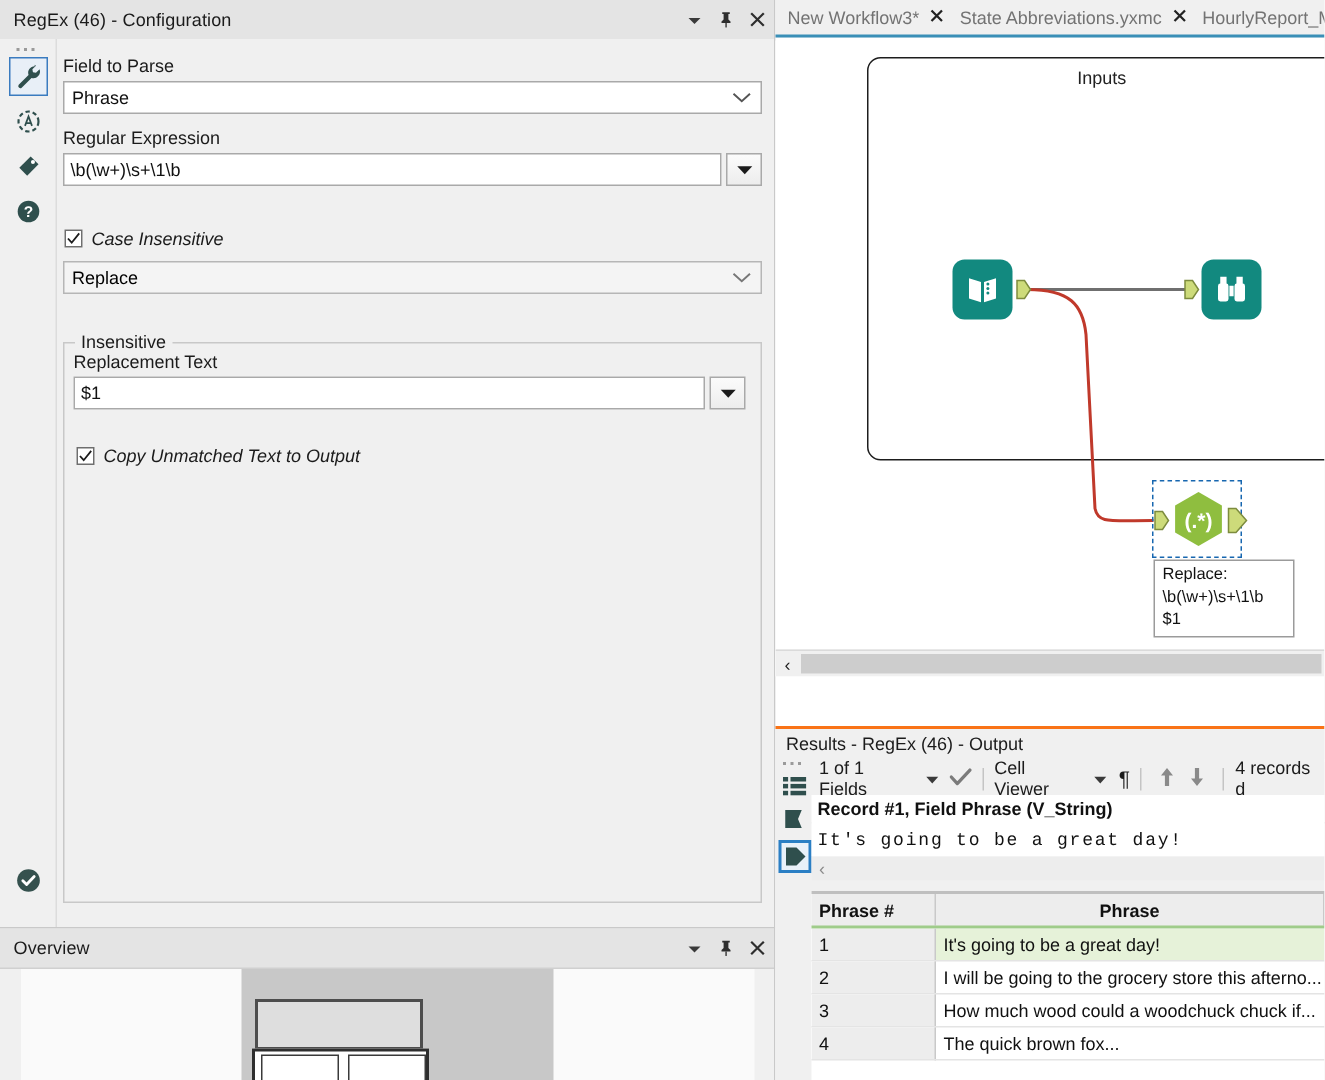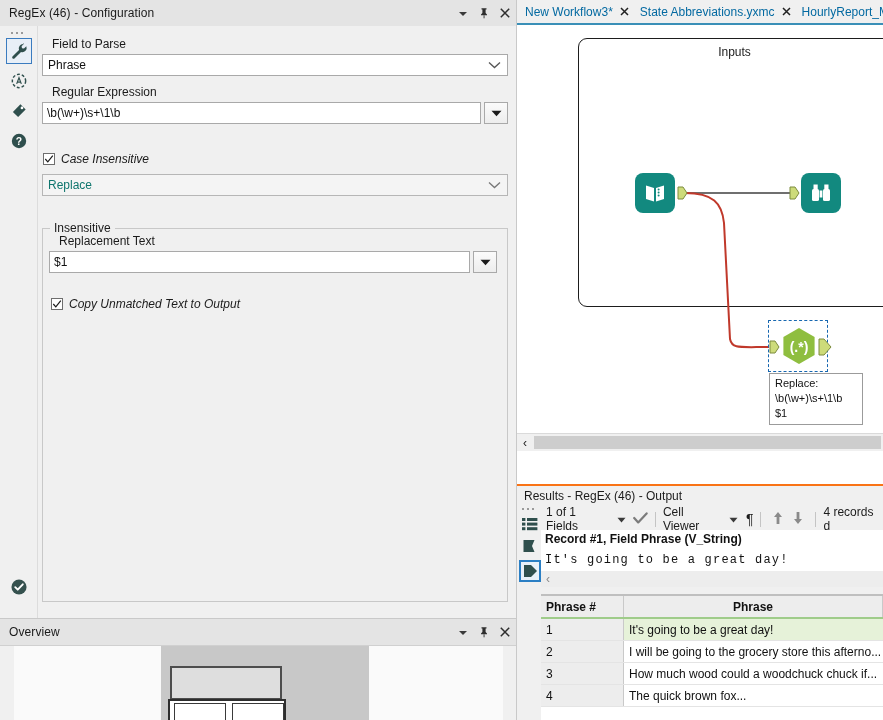--- a/index.html
+++ b/index.html
@@ -30,29 +30,29 @@
              border-right:1px solid #dcdcdc;}
   .rail-dots{position:absolute;left:11px;top:4px;width:15px;height:6px;}
   .rail-dots i{display:block;float:left;width:2px;height:2px;background:#9a9a9a;margin-right:3px;margin-top:2px;}
   .rail-ico{position:absolute;left:6px;width:26px;height:26px;display:flex;align-items:center;justify-content:center;cursor:pointer;}
   .rail-ico.sel{border:1px solid #3a7bbf;background:#e8eff7;box-sizing:border-box;}
   .rail-ico svg{display:block;}
   .rail-check{position:absolute;left:10px;bottom:22px;width:18px;height:18px;cursor:pointer;}
 
   .cfg-main{position:absolute;left:37px;top:0;width:480px;height:592px;}
 
-  .lbl{font-size:12px;color:#1b1b1b;margin:0 0 3px 10px;}
+  .lbl{font-size:12px;color:#1b1b1b;margin:0 0 3px 0;}
   .fieldwrap{position:absolute;}
 
   .sel-box{
     height:22px;background:#fff;border:1px solid #a9a9a9;box-sizing:border-box;
     display:flex;align-items:center;position:relative;font-size:12px;color:#111;
     padding-left:5px;cursor:pointer;
   }
-  .sel-box.disabled{background:#f4f4f4;color:#0f766e;border-color:#b6b6b6;}
+  .sel-box.disabled{background:#f4f4f4;color:#000000;border-color:#b6b6b6;}
   .chev{position:absolute;right:6px;top:50%;transform:translateY(-50%);}
 
   .txt-box{
     height:22px;background:#fff;border:1px solid #a9a9a9;box-sizing:border-box;
     display:flex;align-items:center;font-size:12px;color:#111;padding-left:4px;
     font-family:"Liberation Sans","DejaVu Sans",sans-serif;
   }
   .dd-btn{
     width:24px;height:22px;border:1px solid #a9a9a9;box-sizing:border-box;
     background:linear-gradient(#fbfbfb,#ededed);
@@ -75,21 +75,21 @@
   .ov-shade{position:absolute;left:147px;top:0;width:208px;height:75px;background:#c8c8c8;}
   .ov-box1{position:absolute;left:156px;top:20px;width:112px;height:34px;border:2px solid #4d4d4d;background:#dedede;box-sizing:border-box;}
   .ov-box2{position:absolute;left:154px;top:53px;width:118px;height:40px;border:2px solid #2e2e2e;background:#fff;box-sizing:border-box;}
   .ov-inner{position:absolute;top:57px;width:52px;height:34px;border:1px solid #3a3a3a;background:#fff;box-sizing:border-box;}
 
   
   .right-col{position:absolute;left:517px;top:0;width:366px;height:720px;background:#fff;}
 
   .tabs{height:25px;background:#f0f0f0;display:flex;align-items:center;
         border-bottom:2px solid #3a8fb7;box-sizing:border-box;padding-left:6px;}
-  .tab{display:flex;align-items:center;height:25px;padding:0 2px;font-size:12px;color:#0369a1;white-space:nowrap;cursor:pointer;}
+  .tab{display:flex;align-items:center;height:25px;padding:0 2px;font-size:12px;color:#737373;white-space:nowrap;cursor:pointer;}
   .tab .x{margin:0 7px 0 7px;font-size:11px;color:#333;cursor:pointer;}
 
   .canvas{position:absolute;left:0;top:27px;width:366px;height:424px;background:#fff;overflow:hidden;}
   .container-box{
     position:absolute;left:61px;top:11px;width:340px;height:269px;
     border:1.5px solid #1d1d1d;border-radius:9px;box-sizing:border-box;background:#fff;
   }
   .container-title{position:absolute;top:6px;left:0;width:311px;text-align:center;font-size:12px;color:#222;}
   .tool{position:absolute;width:40px;height:40px;border-radius:8px;background:#12897f;display:flex;align-items:center;justify-content:center;cursor:pointer;}
   .port{position:absolute;width:11px;height:14px;}

